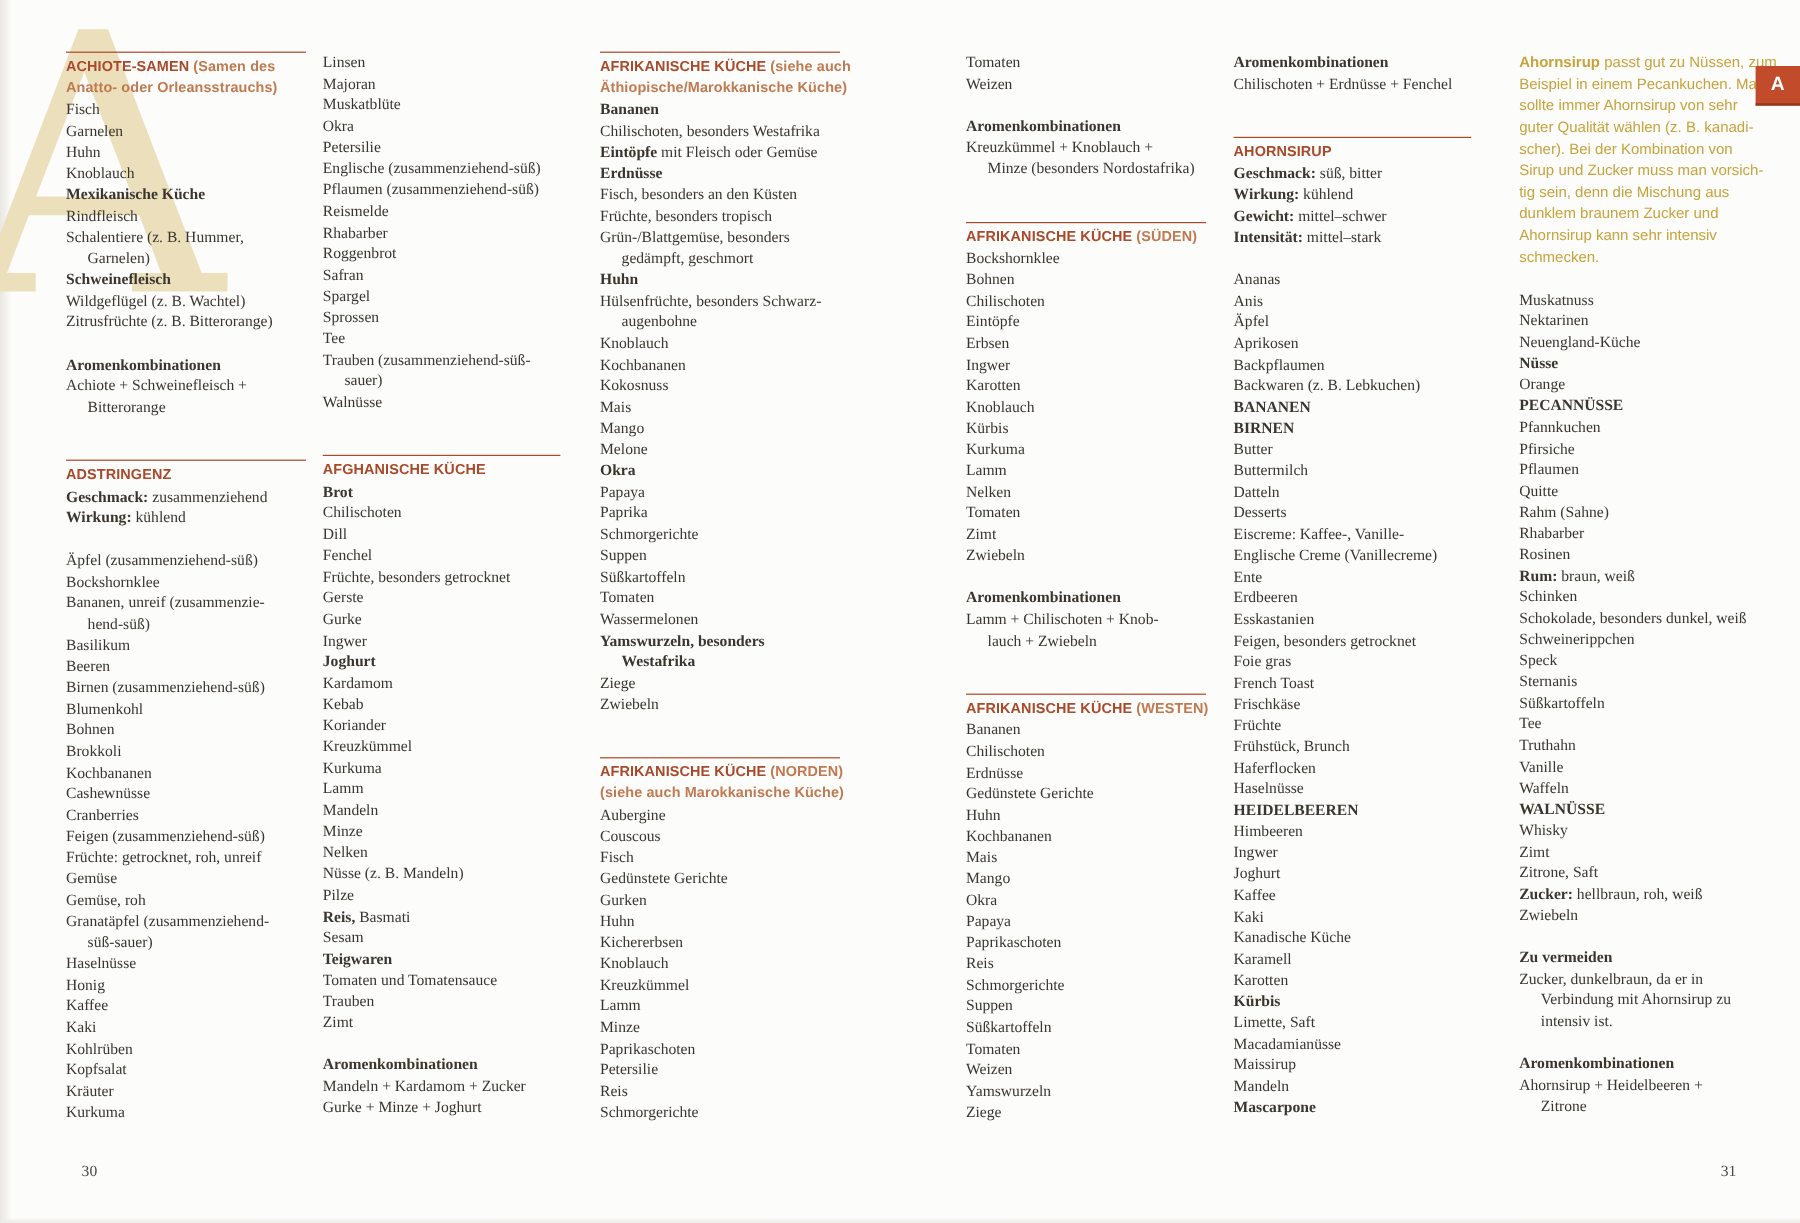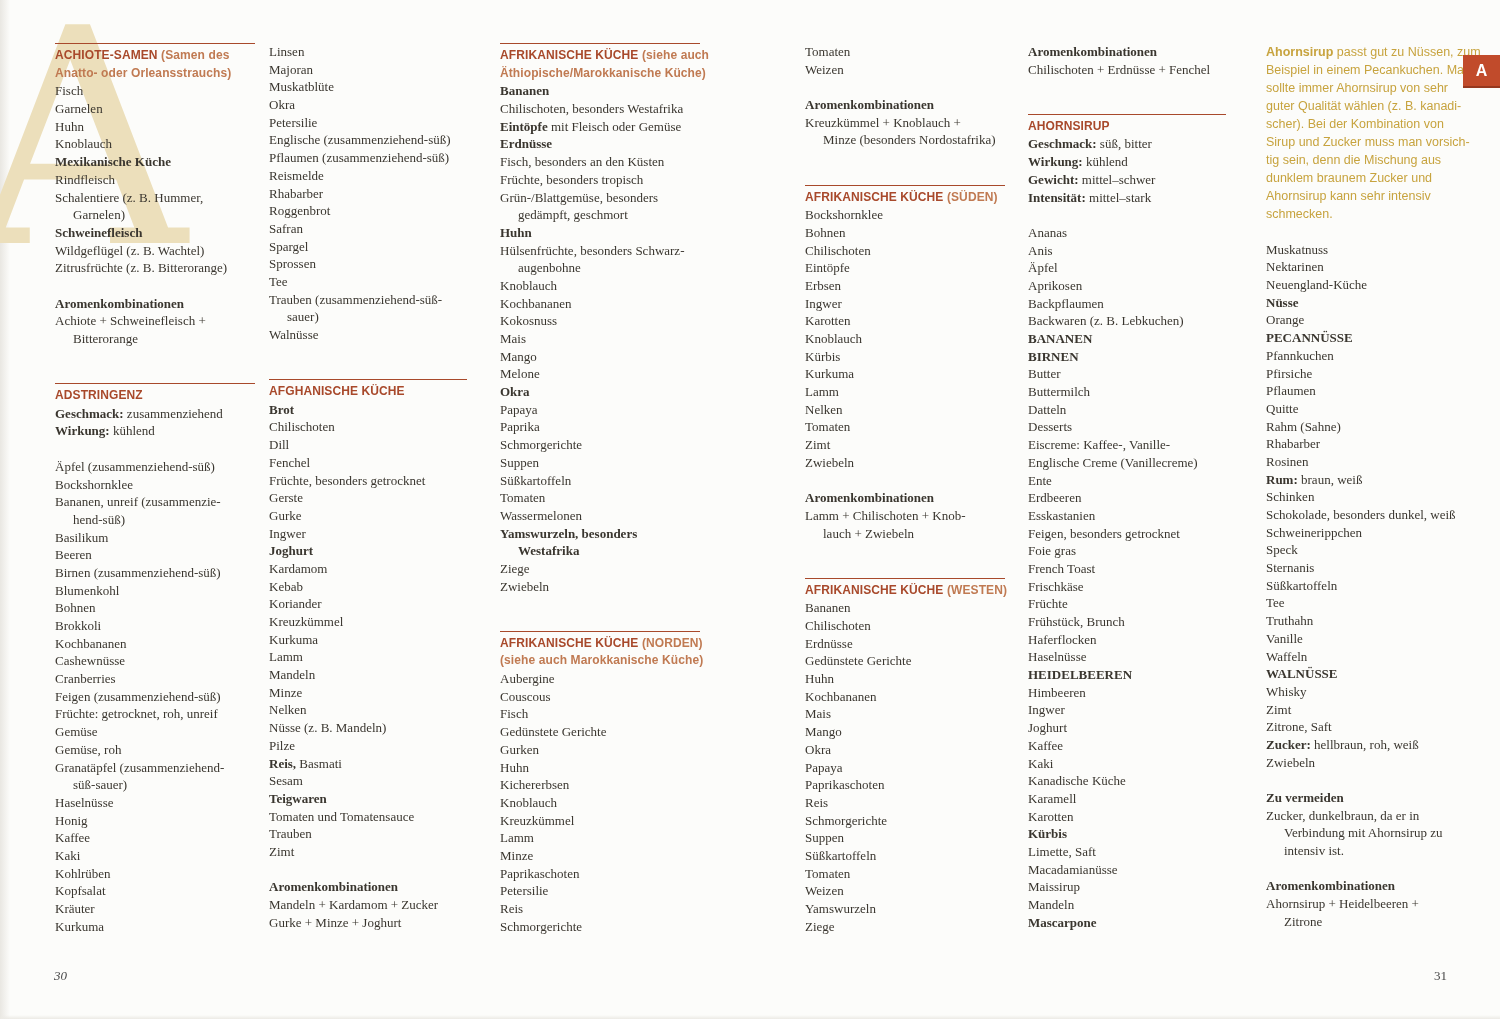--- a/index.html
+++ b/index.html
@@ -48,21 +48,21 @@
   .intro-line {
     height:18px; line-height:18px; white-space:nowrap;
     font-family:"Liberation Sans", sans-serif; font-size:12.5px;
     color:#c7a33e;
   }
   .intro-line .b { font-weight:bold; }
   .pagenum {
     position:absolute; z-index:2; top:968px;
     font-family:"Liberation Serif", serif; font-size:13px; color:#474747;
   }
-  .pagenum-left  { left:54px;font-style:italic; }
+  .pagenum-left  { left:68px; }
   .pagenum-right { right:53px;text-align:center; }
   .alpha-tab {
     position:absolute; z-index:3; left:1463px; top:55px;
     width:37px; height:31px;
     display:flex; align-items:center; justify-content:center;
     font-family:"Liberation Sans", sans-serif; font-weight:bold; font-size:16px;
     border-bottom:2px solid #96381f;
   }
 </style>
 </head>

